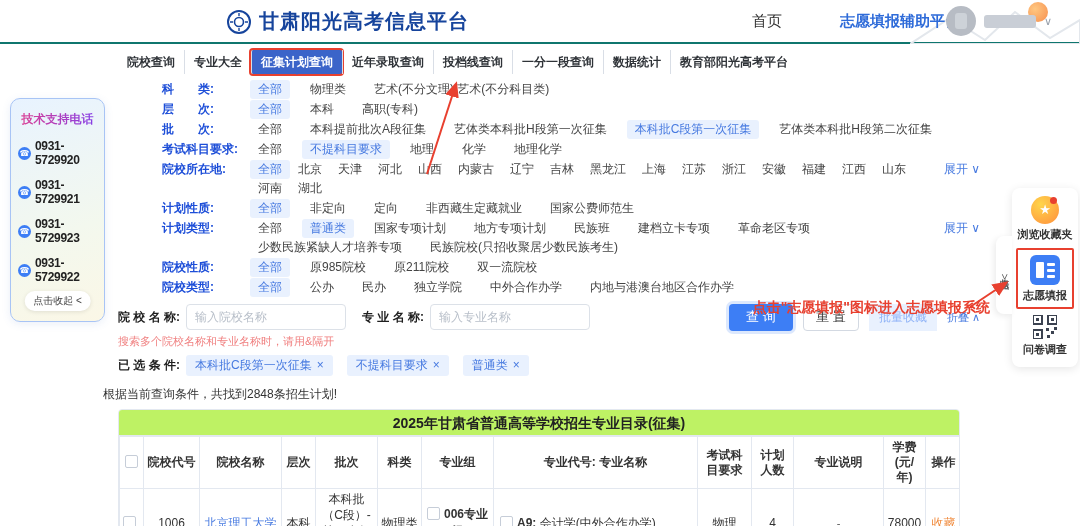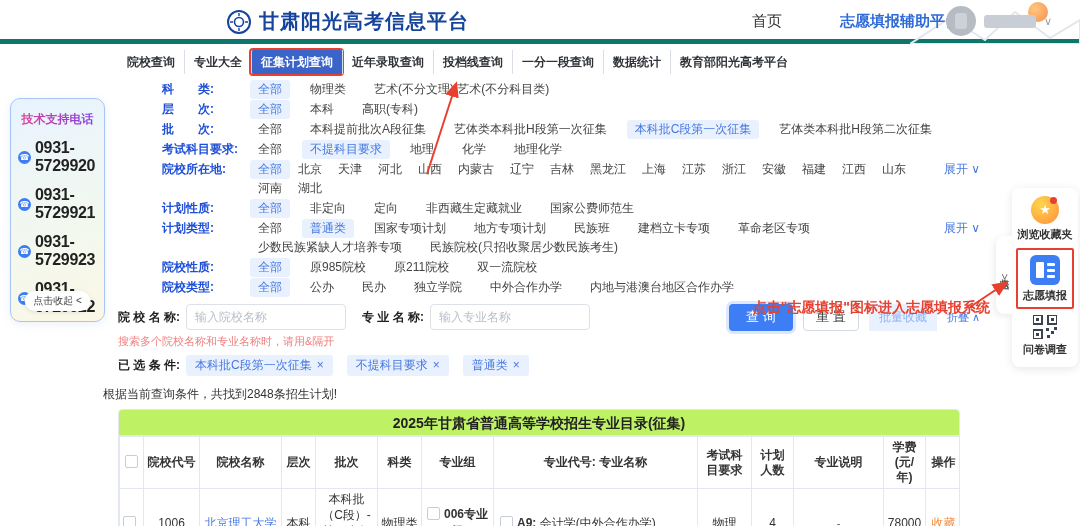--- a/index.html
+++ b/index.html
@@ -3,21 +3,21 @@
 <meta charset="utf-8">
 <style>
   * { margin:0; padding:0; box-sizing:border-box; }
   html,body { width:1080px; height:526px; overflow:hidden; background:#fff;
     font-family:"Liberation Sans","DejaVu Sans",sans-serif; }
   :root{
     --blue:#3b64c9; --linkblue:#2e6bd9; --optblue:#4679e0; --optbg:#e9f1fe;
     --red:#e8402f; --orange:#f08a3c; --bd:#e3e8f0; --hintred:#f08080;
   }
   
-  .topbar{ position:relative; height:44px; border-bottom:5px solid #0f766e; background:#fff; z-index:3;}
+  .topbar{ position:relative; height:44px; border-bottom:2px solid #0f766e; background:#fff; z-index:3;}
   .logo-wrap{ position:absolute; left:226px; top:8px; display:flex; align-items:center; gap:7px;}
   .logo-title{ font-size:20px; font-weight:bold; color:#16449c; letter-spacing:1px;}
   .top-nav{ position:absolute; left:752px; top:12px; display:flex; align-items:center; gap:58px;}
   .nav-home{ font-size:15px; color:#333; cursor:pointer;}
   .nav-assist{ font-size:15px; font-weight:bold; color:var(--linkblue); cursor:pointer;}
   .user-wrap{ position:absolute; left:946px; top:6px; display:flex; align-items:center; gap:8px;}
   .avatar{ width:30px; height:30px; border-radius:50%; background:#b7bcc4; position:relative; overflow:hidden;}
   .avatar::after{ content:""; position:absolute; left:9px; top:7px; width:12px; height:16px; background:#cdd2d8; border-radius:3px;}
   .user-name{ width:52px; height:13px; background:#c9ced6; border-radius:3px;}
   .chev{ color:#98a0ab; font-size:11px;}
@@ -81,21 +81,21 @@
   .support{ position:absolute; left:10px; top:98px; width:95px; height:224px; z-index:6;
     border:1px solid #a8c4f5; border-radius:10px;
     background:linear-gradient(160deg,#e8f3ff 0%,#f3f8ee 60%,#fbf7e6 100%);
     box-shadow:0 2px 8px rgba(80,120,200,.12);}
   .support-title{ margin-top:12px; text-align:center; font-size:12px; font-weight:bold;
     background:linear-gradient(90deg,#e5408a,#7b3ff0); -webkit-background-clip:text;
     background-clip:text; color:transparent; -webkit-text-fill-color:transparent;}
   .phone-row{ display:flex; align-items:center; gap:4px; margin:11px 0 0 7px;}
   .phone-ico{ width:13px; height:13px; border-radius:50%; background:#3d7ef5; color:#fff; font-size:8px;
     line-height:13px; text-align:center; flex:0 0 13px;}
-  .phone-num{ font-size:16px; font-weight:bold; color:#222; letter-spacing:-.3px;}
+  .phone-num{ font-size:12px; font-weight:bold; color:#222; letter-spacing:-.3px;}
   .collapse-pill{ position:absolute; bottom:10px; left:50%; transform:translateX(-50%); background:#fff;
     border-radius:11px; padding:3px 9px; font-size:10px; color:#444; white-space:nowrap;
     box-shadow:0 1px 4px rgba(0,0,0,.1); cursor:pointer;}
   
   .quick{ position:absolute; left:1012px; top:188px; width:66px; min-height:172px; background:#fff;
     border-radius:8px; box-shadow:0 2px 10px rgba(0,0,0,.10); z-index:6; padding:8px 0 10px;
     display:flex; flex-direction:column; align-items:center;}
   .qp-item{ display:flex; flex-direction:column; align-items:center; cursor:pointer;}
   .qp-label{ font-size:11px; color:#333; margin-top:3px; font-weight:600;}
   .qp-item.highlight{ border:2px solid var(--red); padding:5px 5px 4px; margin:6px 0; border-radius:2px;}

